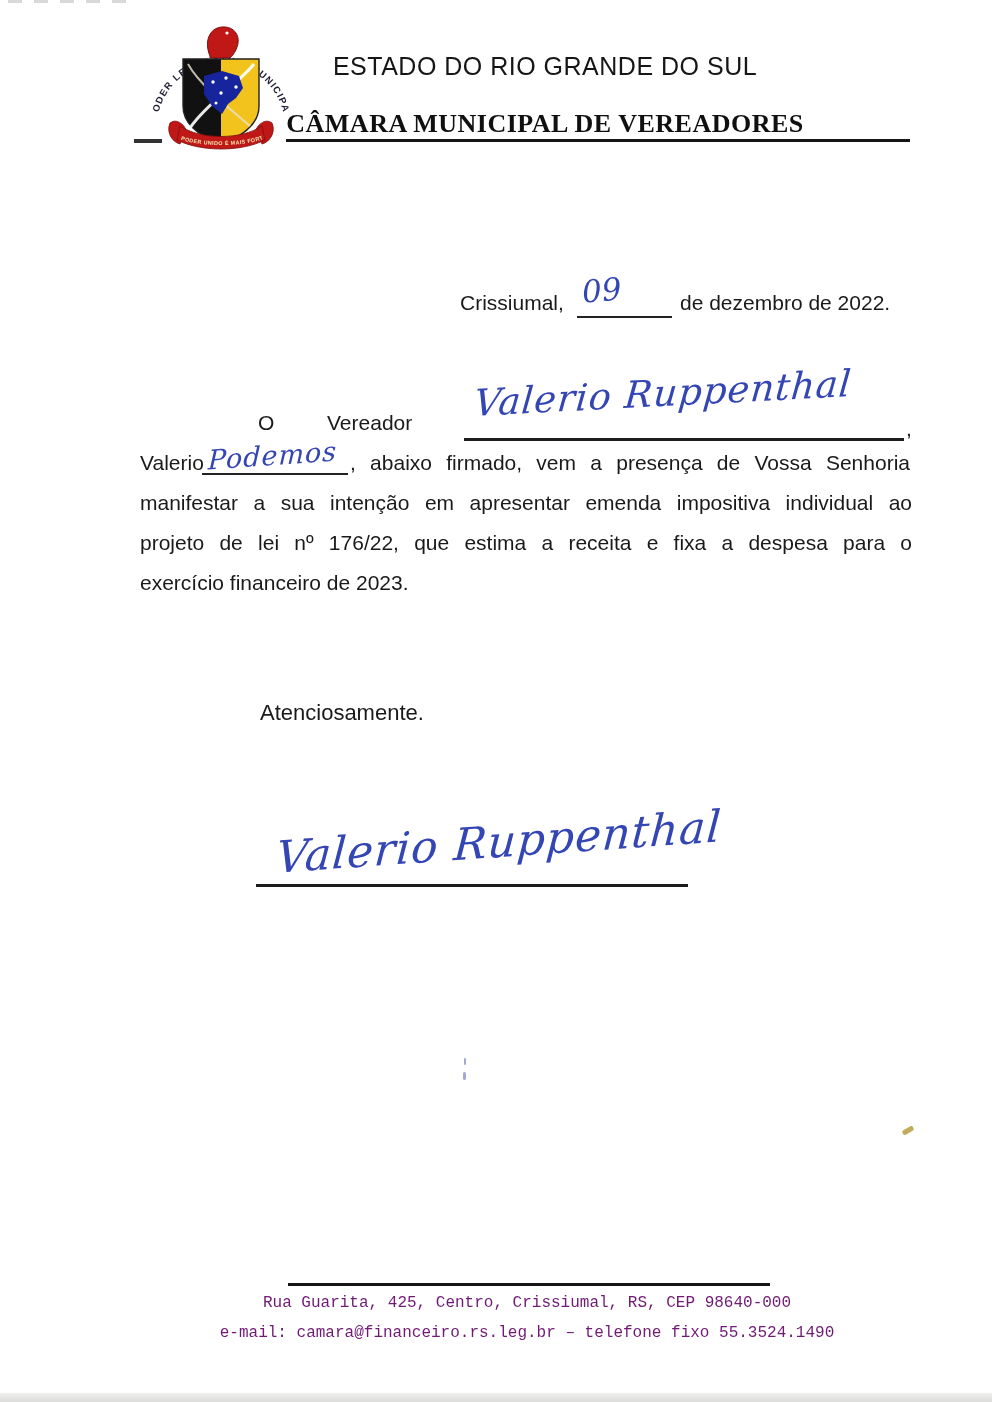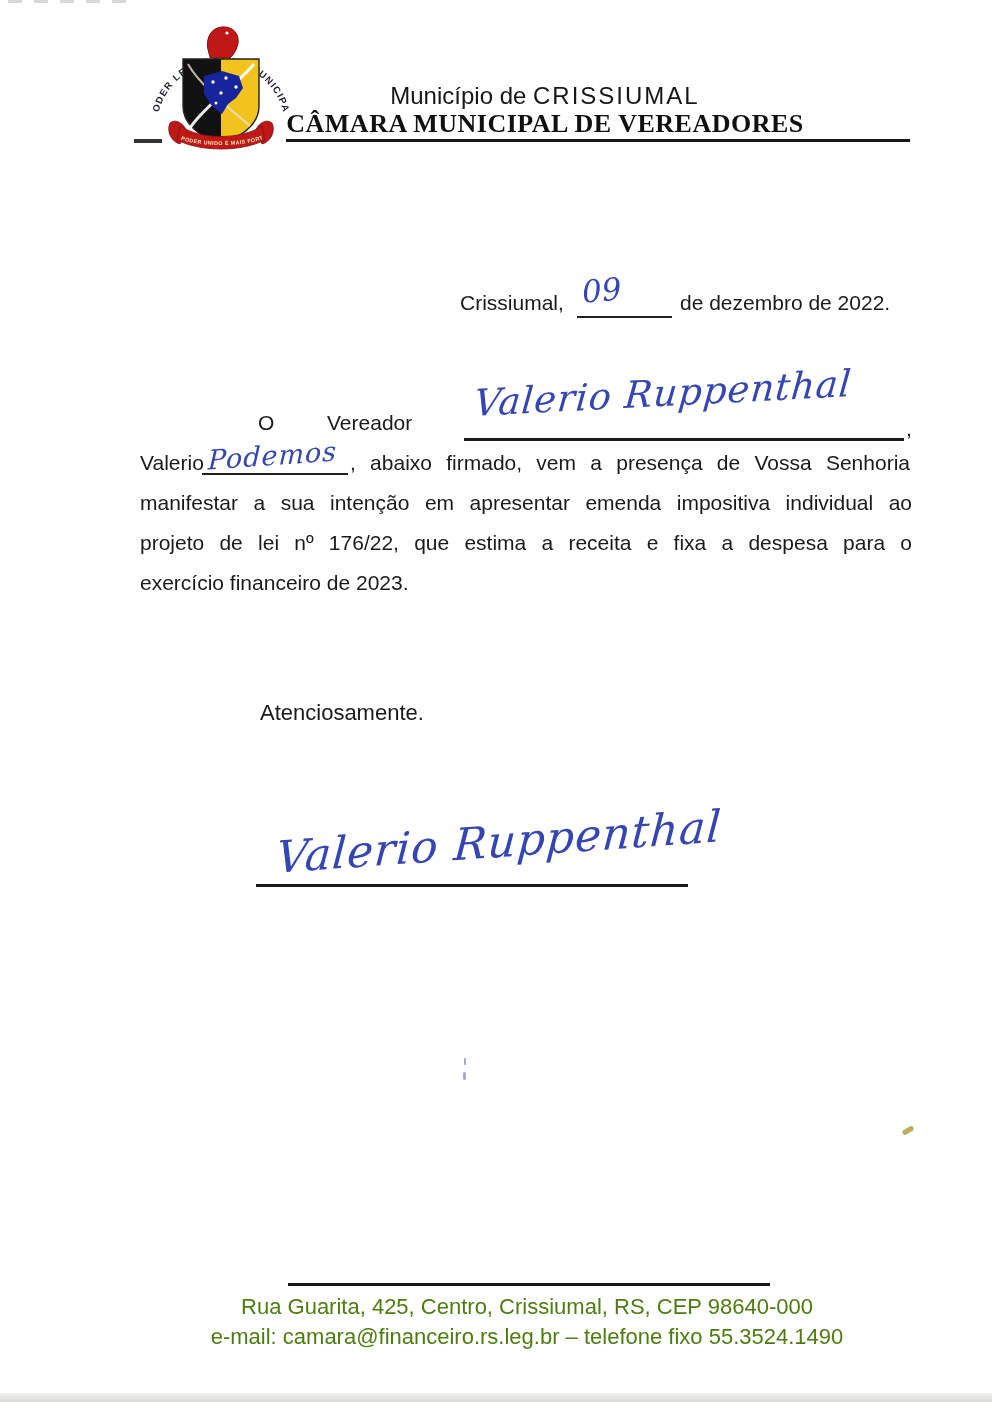--- a/index.html
+++ b/index.html
@@ -17,21 +17,21 @@
     color:#3445b4; white-space:nowrap;
   }
   .hw-day{font-size:31px; transform:rotate(-5deg);}
   .hw-party{font-size:27px; transform:rotate(-4deg) skewX(-6deg); letter-spacing:1px;}
   .hw-sig1{font-size:37px; transform:rotate(-3deg) skewX(-8deg); letter-spacing:1px;}
   .hw-sig2{font-size:44px; transform:rotate(-4deg) skewX(-8deg); letter-spacing:1px;}
   .hdr-state{font-size:25px; letter-spacing:0.5px; color:#161616;}
   .hdr-mun{font-size:24px; color:#161616;}
   .hdr-mun .spread{letter-spacing:2px;}
   .hdr-chamber{font-size:26px; font-weight:bold; letter-spacing:0.5px; color:#101010;font-family:Liberation Serif, serif;}
-  .footer-line{font-size:22px; color:#4d7c0f;}
+  .footer-line{font-size:16px; color:#701a75;font-family:Liberation Mono, monospace;}
   .artifact-topleft{
     background:repeating-linear-gradient(90deg,#b9b9b9 0 14px, transparent 14px 26px);
     opacity:0.55;
   }
   .artifact-bottom{
     background:linear-gradient(180deg,#ececea, #d2d2cf);
     opacity:0.8;
   }
   .speck-blue{background:#8a93c9; border-radius:2px; opacity:0.8;}
   .speck-olive{background:#b9a34a; transform:rotate(-30deg); border-radius:2px; opacity:0.9;}
@@ -89,21 +89,21 @@
         <path d="M24 103 C30 98 38 104 40 110 L34 124 C26 122 20 112 24 103 Z" fill="#bf1817" stroke="#7d0e0e" stroke-width="0.8"></path>
         <path d="M126 103 C120 98 112 104 110 110 L116 124 C124 122 130 112 126 103 Z" fill="#bf1817" stroke="#7d0e0e" stroke-width="0.8"></path>
         <path d="M34 106 C55 120 95 120 116 106 L119 120 C95 132 55 132 31 120 Z" fill="#bf1817" stroke="#7d0e0e" stroke-width="0.8"></path>
         <text font-size="5.4" font-weight="bold" fill="#f5e6ae" letter-spacing="0.4" font-family="Liberation Sans, sans-serif">
           <textPath href="#ribbonPath" startOffset="50%" text-anchor="middle">O PODER UNIDO É MAIS FORTE</textPath>
         </text>
       </g>
     </svg>
   </div>
 
-  <div class="abs hdr-mun center" style="left:180px; top:82px; width:730px;"><span>Município de </span><span class="spread">CRISSIUMAL</span></div>
+  <div class="abs hdr-state center" style="left:180px; top:52px; width:730px;">ESTADO DO RIO GRANDE DO SUL</div>
   <div class="abs hdr-chamber center" style="left:180px; top:109px; width:730px;">CÂMARA MUNICIPAL DE VEREADORES</div>
   <div class="abs rule" style="left:286px; top:139px; width:624px; height:3px;"></div>
   <div class="abs" style="left:134px; top:139px; width:28px; height:4px; background:#333;"></div>
 
   <div class="abs t" style="left:460px; top:290px;">Crissiumal,</div>
   <div class="abs hw hw-day" style="left:582px; top:272px;">09</div>
   <div class="abs" style="left:577px; top:316px; width:95px; height:2px; background:#222;"></div>
   <div class="abs t" style="left:680px; top:290px;">de dezembro de 2022.</div>
 
   <div class="abs t" style="left:258px; top:410px;">O</div>

